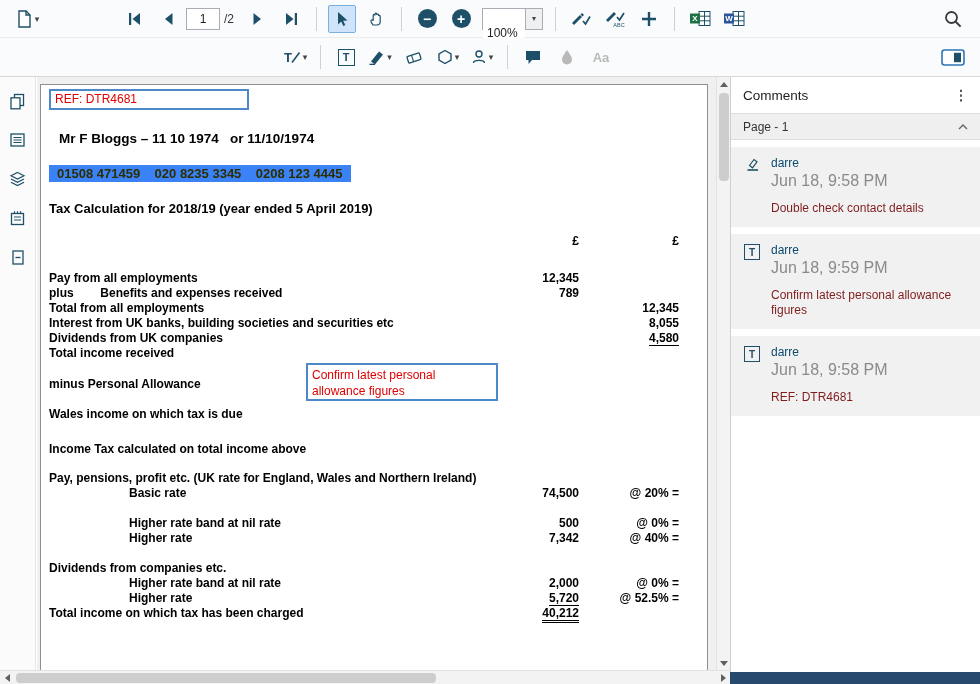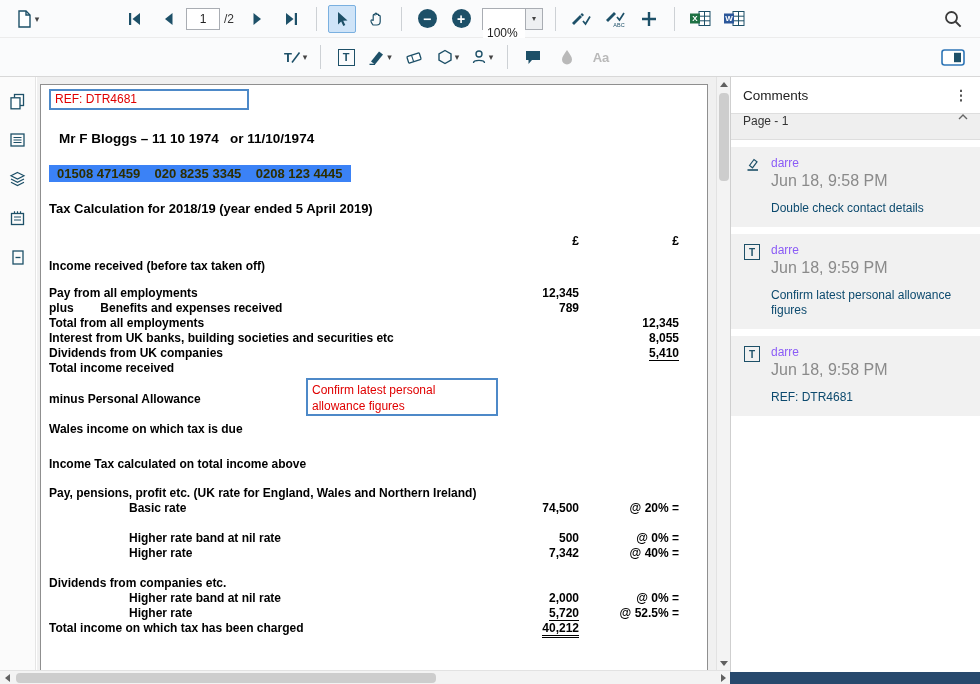--- a/index.html
+++ b/index.html
@@ -52,29 +52,29 @@
   .hscroll { position:absolute; left:0; top:670px; width:730px; height:14px; background:#f3f3f3; border-top:1px solid #e2e2e2; }
   .sb-btn { position:absolute; width:14px; height:14px; display:flex; align-items:center; justify-content:center; }
   .vthumb { position:absolute; left:2px; top:16px; width:10px; height:88px; background:#cdcdcd; border-radius:4px; }
   .hthumb { position:absolute; left:16px; top:2px; width:420px; height:10px; background:#cdcdcd; border-radius:4px; }
 
   
   .panel { position:absolute; left:730px; top:77px; width:250px; height:595px; background:#fff; border-left:1px solid #cfcfcf; }
   .panel-head { height:36px; display:flex; align-items:center; padding:0 10px 0 12px; }
   .panel-title { font-size:13.5px; color:#222; flex:1; }
   .overflow { color:#555; font-size:14px; font-weight:bold; width:18px; text-align:center; }
-  .groupbar { height:27px; background:#efefef; border-top:1px solid #dedede; border-bottom:1px solid #dedede; display:flex; padding:0 12px; }
+  .groupbar { height:27px; background:#efefef; border-top:1px solid #dedede; border-bottom:1px solid #dedede; display:flex; align-items:center; padding:0 12px; }
   .grouplabel { font-size:12px; color:#333; flex:1; }
   .cards { padding-top:7px; }
   .card { background:#f1f1f1; padding:9px 10px 11px 10px; margin-bottom:7px; }
   .card-head { display:flex; gap:8px; }
   .cicon { width:22px; display:flex; justify-content:center; padding-top:1px; }
-  .author { font-size:12px; color:#8b5cf6; }
+  .author { font-size:12px; color:#0c4a6e; }
   .time { font-size:16px; color:#8a8a8a; margin-top:2px; }
-  .ctext { margin:11px 0 0 30px; font-size:12px; color:#0c4a6e; line-height:15px; }
+  .ctext { margin:11px 0 0 30px; font-size:12px; color:#7f1d1d; line-height:15px; }
   .panel-footer { position:absolute; left:730px; top:672px; width:250px; height:12px; background:#27496d; }
   .boxT.small { width:16px; height:16px; font-size:10px; border-width:1.3px; }
 </style>
 </head>
 <body>
 
 <div class="app">
 
   <div class="tb1">
     <span class="tool">
@@ -305,23 +305,20 @@
         <div class="phoneline"><span class="hl">01508 471459    020 8235 3345    0208 123 4445</span></div>
         <div class="doctitle">Tax Calculation for 2018/19 (year ended 5 April 2019)</div>
 
         <div class="trow currow">
           <span class="lbl"></span>
           <span class="c1">£</span>
           <span class="c2">£</span>
         </div>
 
         <div class="gap10"></div>
-        <div class="trow">
-            <span class="lbl">Income received (before tax taken off)</span>
-          </div>
         <div class="gap12"></div>
 
         <div class="trow">
             <span class="lbl">Pay from all employments</span>
             <span class="c1"><span>12,345</span></span>
             <span class="c2"></span>
           </div>
         <div class="trow">
             <span class="lbl">plus        Benefits and expenses received</span>
             <span class="c1"><span>789</span></span>
@@ -333,21 +330,21 @@
             <span class="c2"><span>12,345</span></span>
           </div>
         <div class="trow">
             <span class="lbl">Interest from UK banks, building societies and securities etc</span>
             <span class="c1"></span>
             <span class="c2"><span>8,055</span></span>
           </div>
         <div class="trow">
             <span class="lbl">Dividends from UK companies</span>
             <span class="c1"></span>
-            <span class="c2"><span class="u1">5,410</span></span>
+            <span class="c2"><span class="u1">4,580</span></span>
           </div>
         <div class="trow">
             <span class="lbl">Total income received</span>
           </div>
 
         <div class="gap16"></div>
         <div class="trow parow">
           <span class="lbl">minus Personal Allowance</span>
           <div class="notebox">Confirm latest personal allowance figures</div>
         </div>

